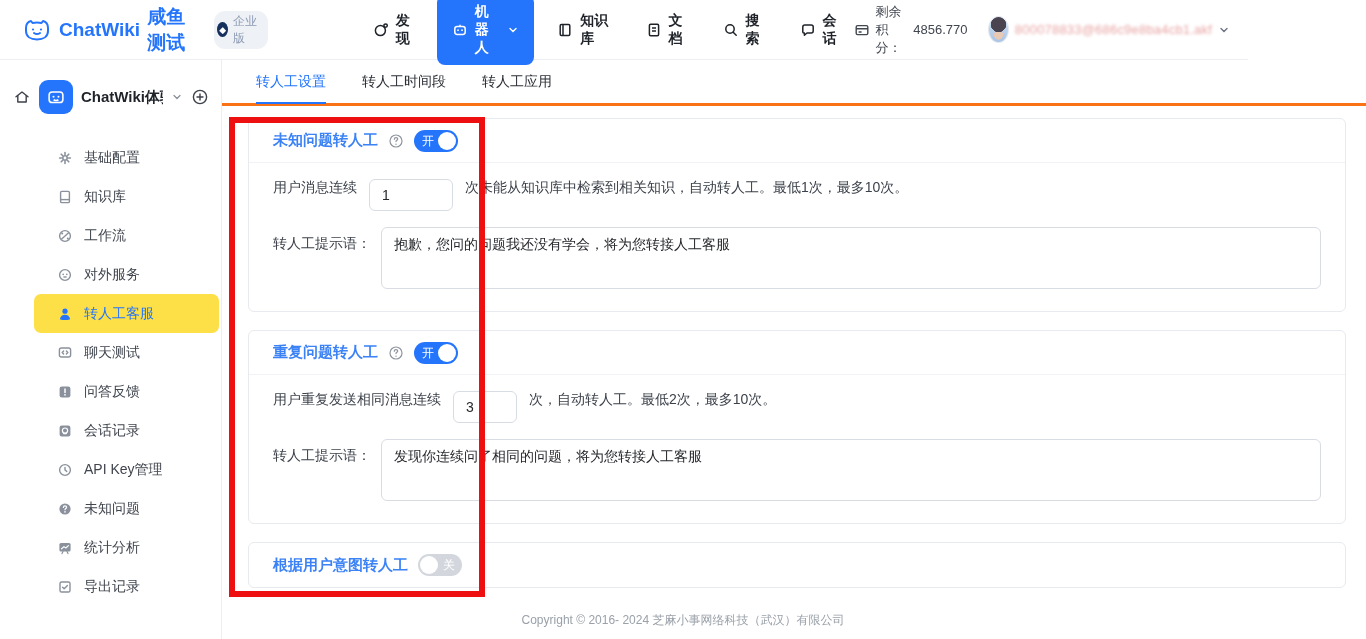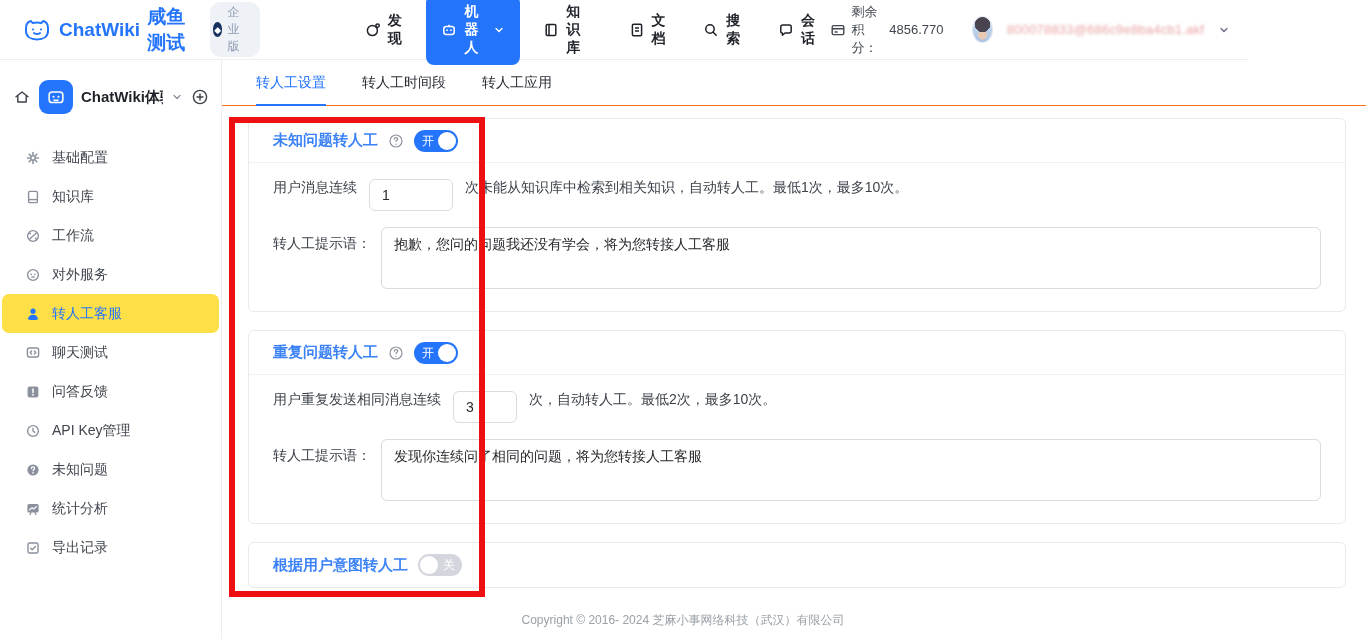--- a/index.html
+++ b/index.html
@@ -18,50 +18,50 @@
   .brand { display:flex; align-items:center; gap:7px; padding-left:22px; }
   .brand-name, .workspace { color:#2475fc; font-size:19px; font-weight:bold; }
   .badge { display:flex; align-items:center; gap:5px; background:#eef1f6;
            border-radius:11px; padding:2px 9px 2px 3px; font-size:12px; color:#8d9bb3; margin-left:4px;}
   .badge-dot { width:15px; height:15px; border-radius:50%; background:#16305e;
                color:#fff; font-size:9px; display:flex; align-items:center; justify-content:center;}
   .nav { display:flex; align-items:center; gap:10px; margin-left:92px; }
   .nav-item { display:flex; align-items:center; gap:7px; padding:8px 13px;
               font-size:14px; font-weight:600; color:#1f2329; border-radius:8px; cursor:pointer;}
   .nav-item.active { background:#2475fc; color:#fff; padding:8px 15px;}
-  .hdr-right { margin-left:auto; display:flex; align-items:center; gap:14px; padding-right:18px; }
+  .hdr-right { margin-left:auto; display:flex; align-items:center; gap:6px; padding-right:18px; }
   .credits { display:flex; align-items:center; gap:6px; font-size:13px; color:#41464f; margin-right:14px;}
   .avatar { width:27px; height:27px; border-radius:50%;
             background:
               radial-gradient(circle at 50% 30%, #4a4350 0 38%, transparent 39%),
               radial-gradient(circle at 50% 72%, #e8c9b4 0 22%, transparent 23%),
               linear-gradient(180deg,#cfe0f2,#aac4e4);
             border:1px solid #e3e7ee;}
   .account { font-size:13px; color:#e9a4a4; filter: blur(1.4px); letter-spacing:.2px;}
 
   
   .sidebar { position:absolute; top:60px; left:0; width:222px; bottom:0;
              background:#fff; border-right:1px solid #eceef1; z-index:5;}
   .bot-row { display:flex; align-items:center; gap:8px; padding:20px 12px 8px 13px; }
   .bot-avatar { width:34px; height:34px; border-radius:9px; background:#2475fc;
                 display:flex; align-items:center; justify-content:center; flex:none;}
   .bot-name { font-size:15px; font-weight:bold; color:#1f2329; white-space:nowrap;
               overflow:hidden; max-width:96px;}
   .bot-caret { color:#8a909a; }
   .plus-btn { margin-left:auto; }
-  .menu { margin-top:16px; }
+  .menu { margin-top:16px;padding-left:32px; }
   .menu-item { display:flex; align-items:center; gap:11px; height:39px;
                padding:0 12px 0 23px; font-size:14px; color:#40454e;
                border-radius:7px; margin:0 2px; cursor:pointer;}
   .menu-item.active { background:#fde047; color:#2475fc; }
   .mi-icon { width:16px; height:16px; flex:none; }
 
   
   .main { position:absolute; left:222px; top:60px; right:0; bottom:0; background:#fff; }
-  .tabbar { height:46px; border-bottom:1px solid #f97316; display:flex; gap:36px; padding-left:34px; }
+  .tabbar { height:46px; border-bottom:3px solid #f97316; display:flex; gap:36px; padding-left:34px; }
   .tab { display:flex; align-items:center; font-size:14px; color:#2b2f36; position:relative; cursor:pointer;}
   .tab.active { color:#2475fc; }
   .tab.active::after { content:""; position:absolute; left:0; right:0; bottom:-1px;
                        height:2px; background:#2475fc; }
   .content { padding:12px 20px 0 26px; }
   .card { border:1px solid #e7eaee; border-radius:6px; background:#fff; margin-bottom:18px; }
   .card-head { display:flex; align-items:center; gap:10px; padding:12px 24px; height:44px;}
   .card-head.divided { border-bottom:1px solid #f0f2f5; }
   .card-title { font-size:15px; font-weight:bold; color:#3b82f6; }
   .card-body { padding:16px 24px 22px 24px; }
@@ -289,20 +289,30 @@
     </div>
     <div class="menu-item">
       <span class="mi-icon">
         <svg width="16" height="16" viewBox="0 0 16 16">
           <rect x="2.6" y="2.6" width="10.8" height="10.8" rx="2.2" fill="#8a919c"></rect>
           <path d="M8 5v3.6" stroke="#fff" stroke-width="1.5" stroke-linecap="round"></path>
           <circle cx="8" cy="10.8" r=".9" fill="#fff"></circle>
         </svg>
       </span>
       <span>问答反馈</span>
+    </div>
+    <div class="menu-item">
+      <span class="mi-icon">
+        <svg width="16" height="16" viewBox="0 0 16 16">
+          <rect x="2.6" y="2.6" width="10.8" height="10.8" rx="2.2" fill="#8a919c"></rect>
+          <circle cx="8" cy="7.6" r="2.6" fill="none" stroke="#fff" stroke-width="1.2"></circle>
+          <path d="M6.6 10.6h2.8" stroke="#fff" stroke-width="1.2" stroke-linecap="round"></path>
+        </svg>
+      </span>
+      <span>会话记录</span>
     </div>
     <div class="menu-item">
       <span class="mi-icon">
         <svg width="16" height="16" viewBox="0 0 16 16" fill="none" stroke="#8a919c" stroke-width="1.4" stroke-linecap="round">
           <circle cx="8" cy="8" r="5.4"></circle>
             <path d="M8 5.4V8l1.8 1.4"></path>
         </svg>
       </span>
       <span>API Key管理</span>
     </div>

